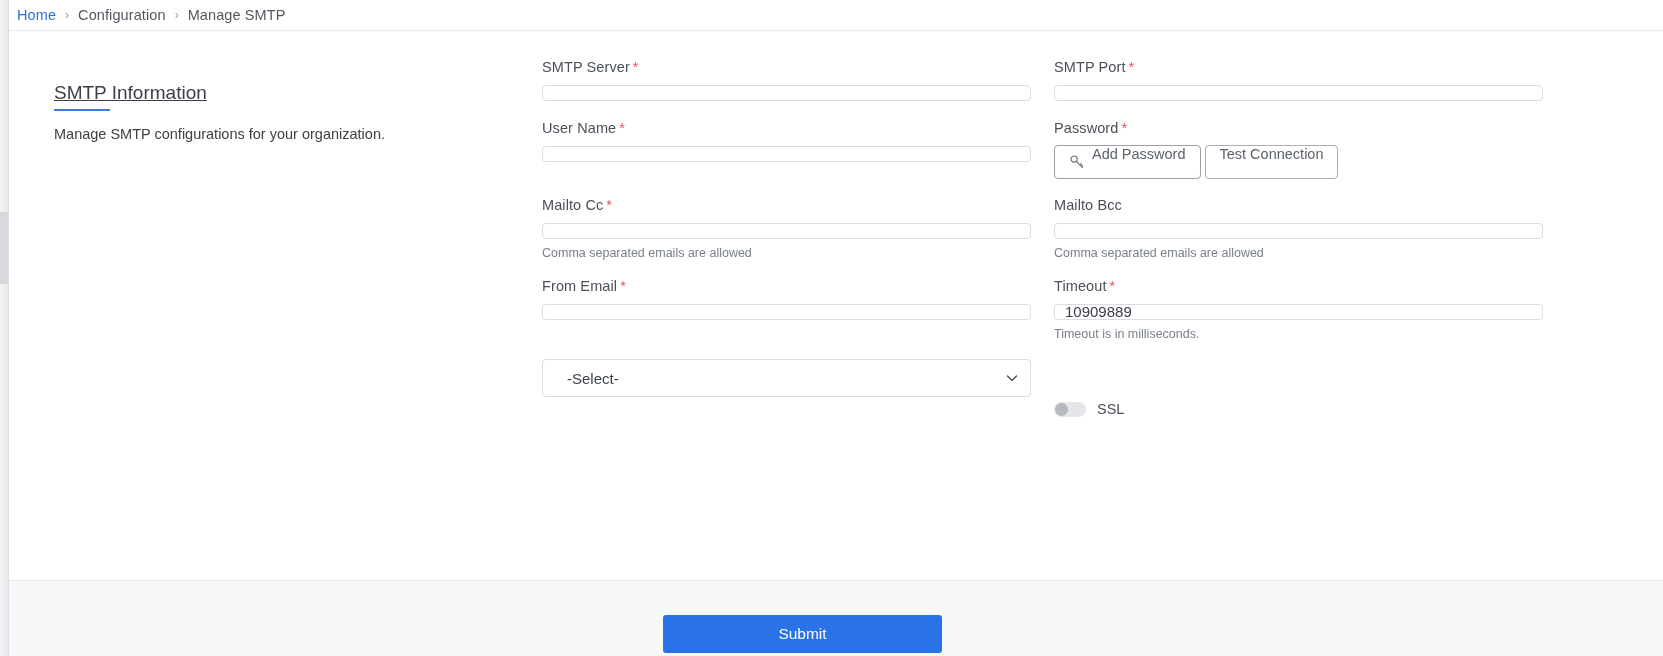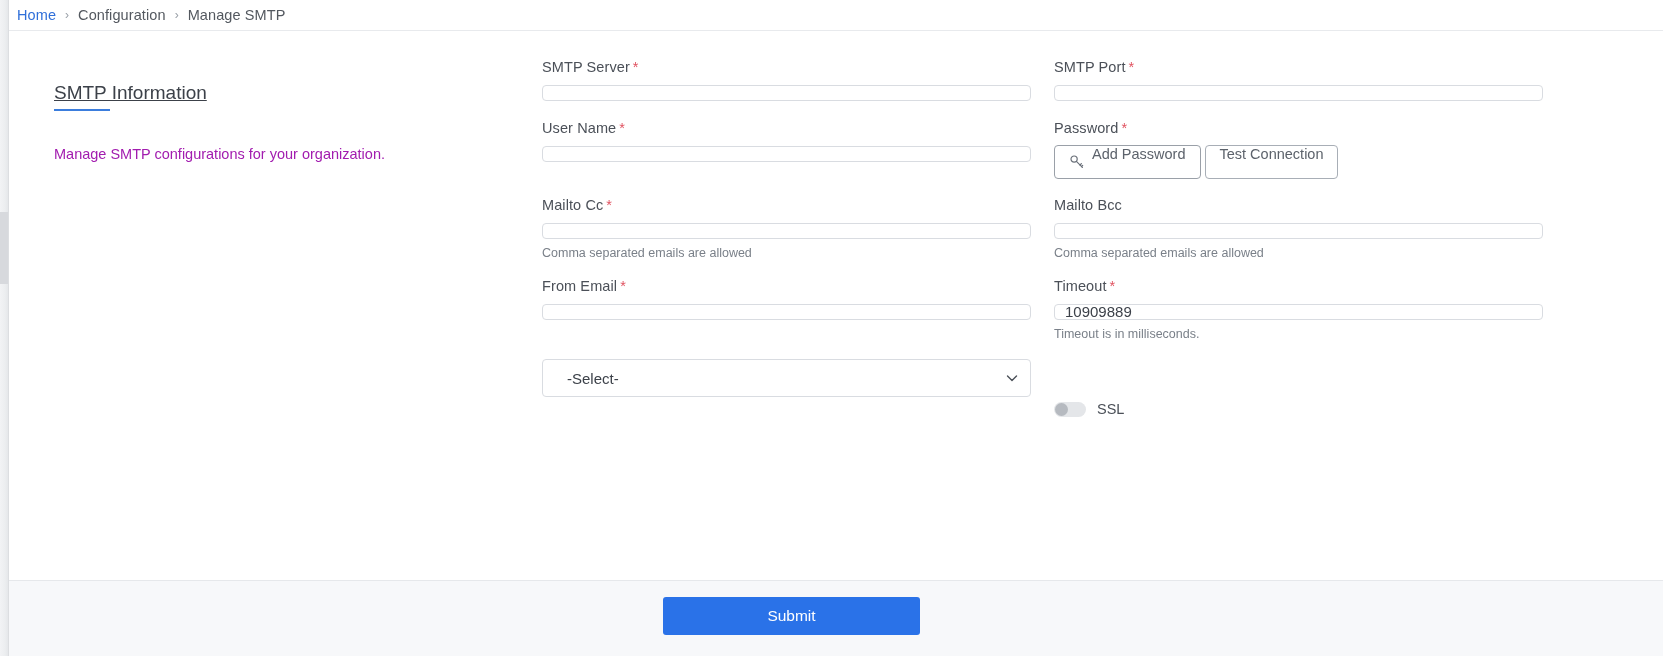--- a/index.html
+++ b/index.html
@@ -85,22 +85,22 @@
   }
   #section-title::after {
     content: "";
     position: absolute;
     left: 0; bottom: 0;
     width: 56px; height: 2.5px;
     background: #3b7ddd;
   }
   #section-sub {
     font-size: 14.5px;
-    color: #a21caf;
-    margin-top: 33px;
+    color: #404040;
+    margin-top: 13px;
     line-height: 1.4;
   }
 
   
   #fields {
     position: absolute;
     left: 533px; top: 28px;
     width: 1000px;
   }
   .row { display: flex; gap: 23px; }
@@ -212,22 +212,22 @@
   
   #footer-bar {
     position: absolute;
     left: 9px; top: 580px;
     width: 1654px; height: 76px;
     background: #f7f8fa;
     border-top: 1px solid #e6e8eb;
   }
   #submit-button {
     position: absolute;
-    left: 654px; top: 16px;
-    width: 257px; height: 38px;
+    left: 654px; top: 34px;
+    width: 279px; height: 38px;
     background: #2a72e8;
     border: none;
     border-radius: 3px;
     color: #ffffff;
     font-family: "Liberation Sans", sans-serif;
     font-size: 15.5px;
     cursor: pointer;
   }
 </style>
 </head>

